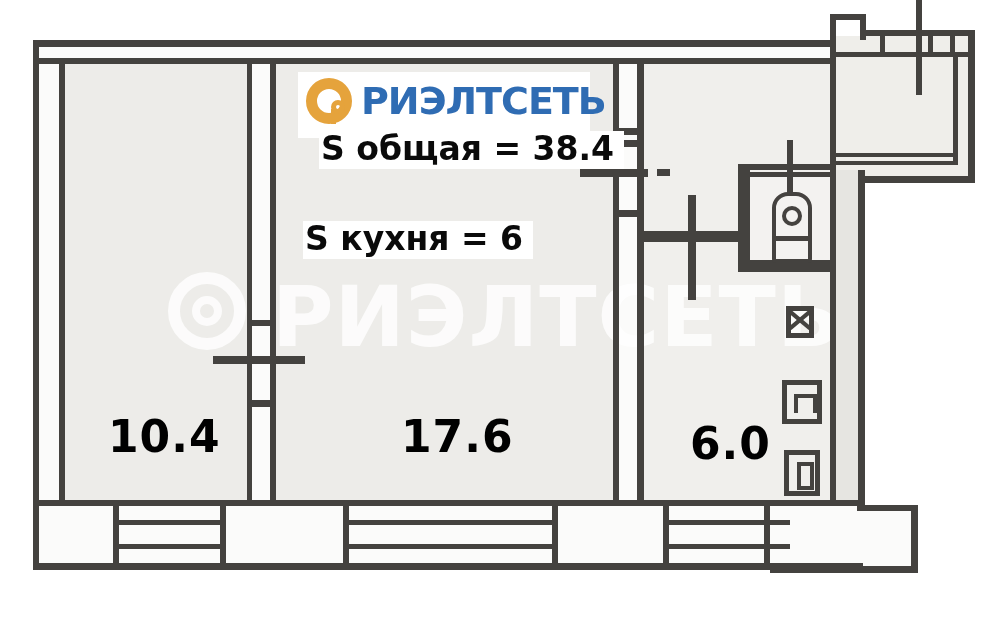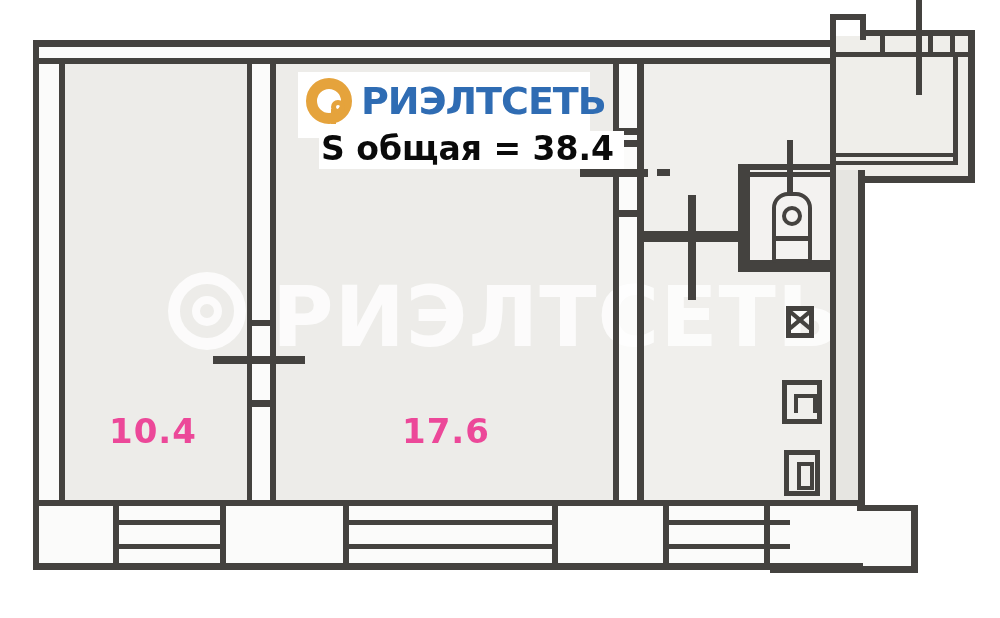--- a/index.html
+++ b/index.html
@@ -1,20 +1,20 @@
 <!DOCTYPE html>
 <html><head>
 <meta charset="utf-8">
 <style>
   html,body{margin:0;padding:0;background:#fff}
   .plan{position:relative;width:1000px;height:618px;background:#ffffff;overflow:hidden;
         font-family:"DejaVu Sans","Liberation Sans",sans-serif}
   .f{position:absolute}                      
   .w{position:absolute;background:#44423f}   
-  .lbl{position:absolute;font-weight:bold;font-size:34px;color:#ec4899;text-align:center;
+  .lbl{position:absolute;font-weight:bold;font-size:44px;color:#000000;text-align:center;
        letter-spacing:1px}
   .sline{position:absolute;font-weight:bold;font-size:33px;color:#0a0a0a;background:#ffffff;
          padding:0 10px 2px 2px;white-space:nowrap;line-height:1.1}
   .wm-text{position:absolute;left:272px;top:268px;font-size:84px;font-weight:bold;
            color:rgba(255,255,255,0.8);letter-spacing:1px;white-space:nowrap}
   .wm-ring{position:absolute;left:168px;top:272px;width:78px;height:78px;border-radius:50%;
            border:12px solid rgba(255,255,255,0.8);box-sizing:border-box}
   .wm-ring-inner{position:absolute;left:192px;top:296px;width:30px;height:30px;border-radius:50%;
            border:8px solid rgba(255,255,255,0.8);box-sizing:border-box}
   .logo-box{position:absolute;left:298px;top:72px;width:292px;height:66px;background:#fff}
@@ -138,17 +138,19 @@
   </div>
 
   <div class="logo-box"></div>
   <div class="logo-ring">
     <div class="logo-ring-stem"></div>
     <div class="logo-ring-inner"></div>
   </div>
   <div class="logo-text">РИЭЛТСЕТЬ</div>
 
   <div class="sline" style="left:319px;top:131px">S общая = 38.4</div>
+  <div class="sline" style="left:303px;top:221px">S кухня = 6</div>
 
   <div class="lbl" style="left:108px;top:411px;width:90px">10.4</div>
   <div class="lbl" style="left:401px;top:411px;width:90px">17.6</div>
+  <div class="lbl" style="left:690px;top:418px;width:74px">6.0</div>
 
 </div>
 
 </body></html>

